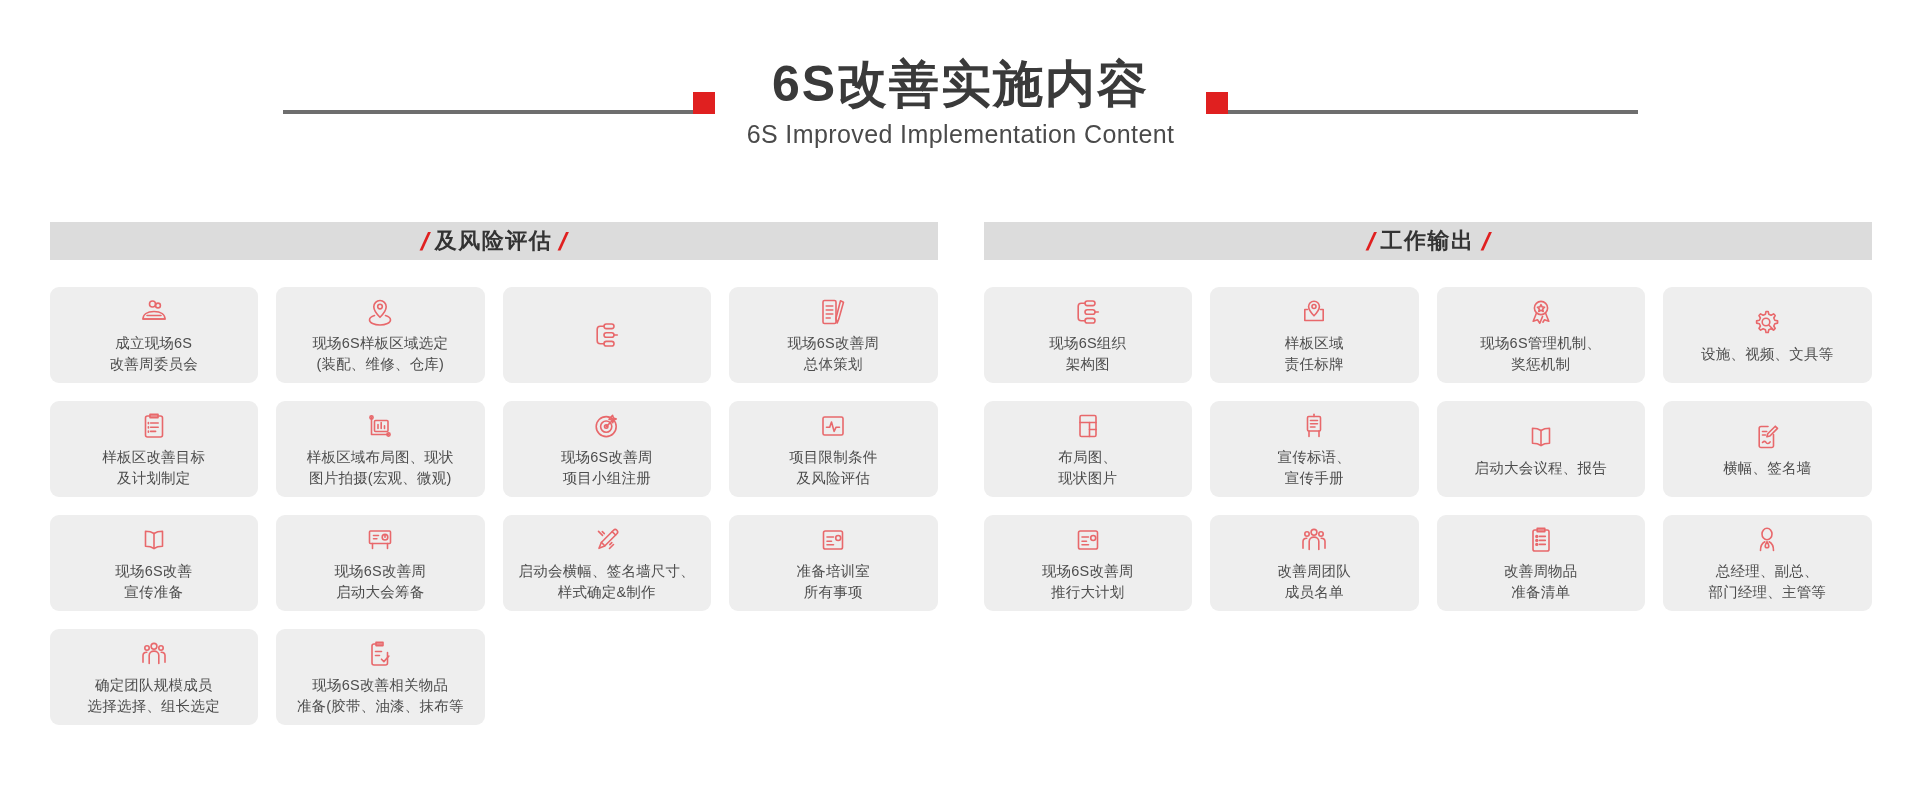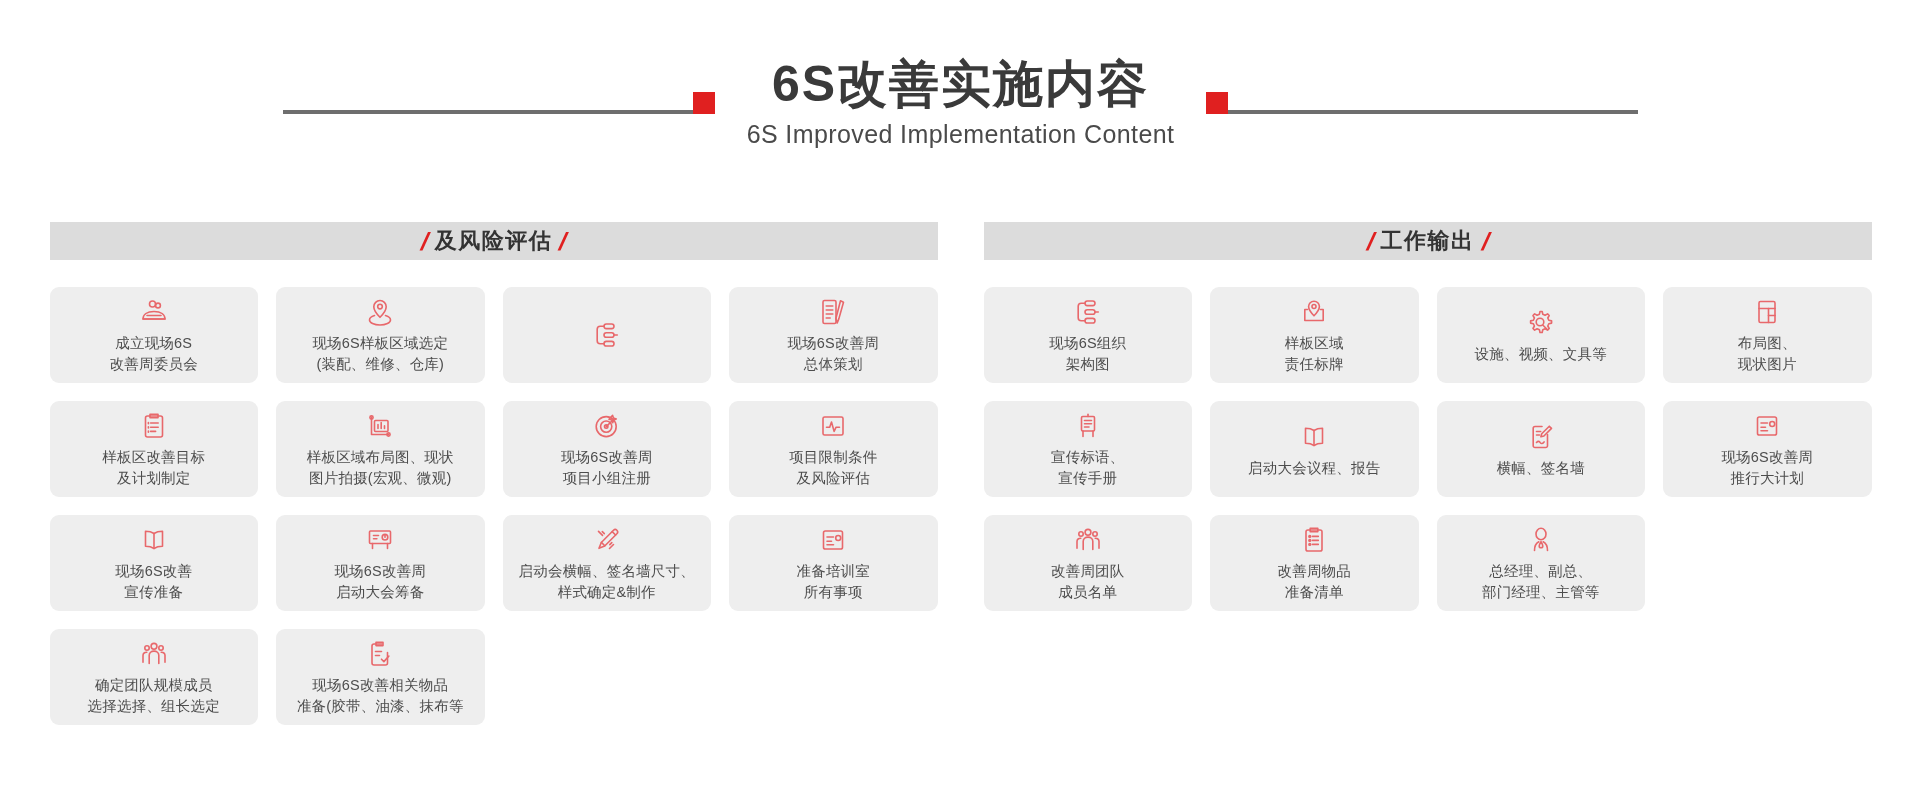--- a/index.html
+++ b/index.html
@@ -415,20 +415,34 @@
                 </g>
               </svg>
             </div>
             <div class="card-label">样板区域
 责任标牌</div>
           </div>
           <div class="card">
             <div class="card-icon">
               <svg viewBox="0 0 32 32" width="32" height="32">
                 <g fill="none" stroke="currentColor" stroke-width="1.6" stroke-linecap="round" stroke-linejoin="round">
+                  <circle cx="16" cy="12" r="6.6"></circle>
+                  <path d="M16 8.6l1.1 2.3 2.5.3-1.9 1.8.5 2.5-2.2-1.2-2.2 1.2.5-2.5-1.9-1.8 2.5-.3z"></path>
+                  <path d="M11.4 17.3l-3.2 8 4.3-1.6 2.3 3.5 2.8-6.8"></path>
+                  <path d="M20.6 17.3l3.2 8-4.3-1.6-1.6 2.5"></path>
+                </g>
+              </svg>
+            </div>
+            <div class="card-label">现场6S管理机制、
+奖惩机制</div>
+          </div>
+          <div class="card">
+            <div class="card-icon">
+              <svg viewBox="0 0 32 32" width="32" height="32">
+                <g fill="none" stroke="currentColor" stroke-width="1.6" stroke-linecap="round" stroke-linejoin="round">
                   <path d="M15 4.5h2.2l.6 2.8 2.3 1 2.5-1.4 1.6 1.6-1.4 2.5 1 2.3 2.8.6v2.2l-2.8.6-1 2.3 1.4 2.5-1.6 1.6-2.5-1.4-2.3 1-.6 2.8H15l-.6-2.8-2.3-1-2.5 1.4-1.6-1.6 1.4-2.5-1-2.3-2.8-.6v-2.2l2.8-.6 1-2.3-1.4-2.5 1.6-1.6 2.5 1.4 2.3-1z"></path>
                   <circle cx="15" cy="15" r="3.8"></circle>
                   <path d="M18 18.3l4 4"></path>
                 </g>
               </svg>
             </div>
             <div class="card-label">设施、视频、文具等</div>
           </div>
           <div class="card">
             <div class="card-icon">

